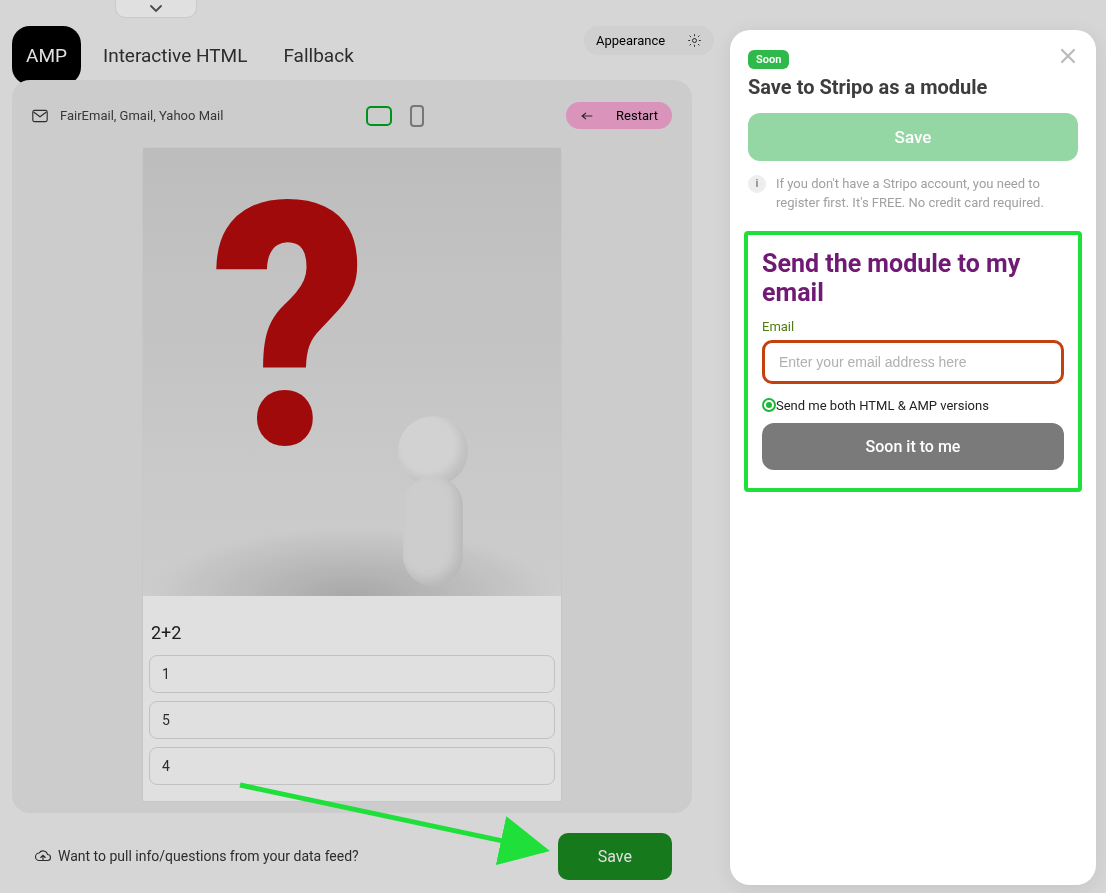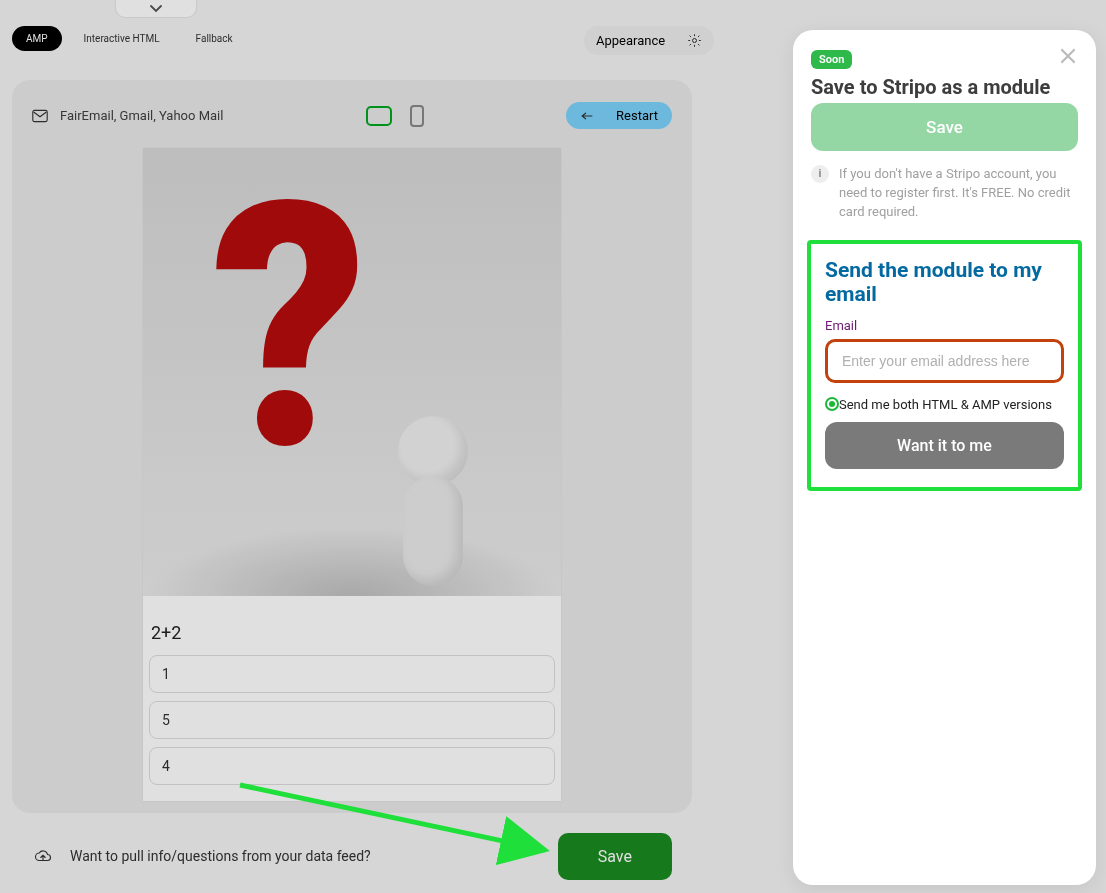--- a/index.html
+++ b/index.html
@@ -16,23 +16,23 @@
     background: #fff;
     border: 1px solid #e5e5e5;
     border-top: none;
     border-radius: 0 0 10px 10px;
     display: flex; align-items: center; justify-content: center;
   }
 
   
   .tabs { position: absolute; top: 26px; left: 12px; display: flex; gap: 8px; }
   .tab {
-    padding: 7px 14px;
+    padding: 18px 14px;
     border-radius: 18px;
-    font-size: 10px;
+    font-size: 19px;
     background: transparent;
     color: #333;
     cursor: pointer;
   }
   .tab.active { background: #000; color: #fff; }
 
   .appearance-btn {
     position: absolute; top: 26px; left: 584px;
     padding: 7px 12px;
     background: #ededed;
@@ -57,21 +57,21 @@
   }
   .ph-left { display: flex; align-items: center; gap: 12px; font-size: 13px; color: #404040; }
   .ph-center { display: flex; align-items: center; gap: 18px; }
   .device-rect {
     width: 26px; height: 20px; border: 2px solid #00a820; border-radius: 5px;
   }
   .device-phone {
     width: 14px; height: 22px; border: 2px solid #888; border-radius: 4px;
   }
   .restart-btn {
-    background: #7dd3fc; border-radius: 16px; padding: 6px 14px;
+    background: #f9a8d4; border-radius: 16px; padding: 6px 14px;
     font-size: 13px; display: flex; align-items: center; gap: 22px;
     cursor: pointer;
   }
 
   .email-preview {
     width: 420px; margin: 0 auto;
     background: #fff;
     border: 1px solid #e3e3e3;
     border-radius: 6px 6px 0 0;
     padding-bottom: 8px;
@@ -108,60 +108,60 @@
     background: #fff;
   }
 
   
   .bottom-bar {
     position: absolute; top: 830px; left: 12px;
     width: 680px; height: 52px;
     display: flex; align-items: center; justify-content: space-between;
     padding: 0 20px 0 22px;
   }
-  .bottom-left { display:flex; align-items:center; gap:18px; font-size:14px; color:#333;text-align:right; }
+  .bottom-left { display:flex; align-items:center; gap:6px; font-size:14px; color:#333;text-align:right; }
   .save-main-btn {
     background: #1a8a1f; color:#fff; border-radius: 10px;
     padding: 14px 40px; font-size: 16px; cursor: pointer;
   }
 
   
   .side-panel {
     position: absolute; top: 30px; right: 10px;
-    width: 303px; height: 855px;
+    width: 366px; height: 855px;
     background: #fff;
     border-radius: 20px;
     box-shadow: 0 4px 20px rgba(0,0,0,0.08);
     z-index: 20;
     padding: 18px 18px 18px 18px;
   }
   .close-x { position: absolute; top: 16px; right: 18px; cursor: pointer; }
   .soon-badge {
     display:inline-block; background:#2fb94a; color:#fff;
     font-size:11px; font-weight:600; padding:3px 8px; border-radius:6px;
     margin-bottom:6px;
   }
-  .panel-title { font-size:20px; font-weight:700; color:#3d3d3d; margin-bottom:4px; }
+  .panel-title { font-size:20px; font-weight:700; color:#3d3d3d; margin-bottom:14px; }
   .panel-save-btn {
     width:100%; background:#95d7a4; color:#fff;
     font-size:17px; font-weight:500; border-radius:12px;
     padding:14px 0; text-align:center; cursor:pointer;
     margin-bottom:14px;
   }
   .info-row { display:flex; gap:10px; align-items:flex-start; color:#a0a0a0; font-size:13px; line-height:1.45; margin-bottom:18px; }
   .info-icon { width:18px; height:18px; border-radius:50%; background:#eee; display:flex;align-items:center;justify-content:center; font-size:11px; font-weight:bold; color:#888; flex-shrink:0; }
 
   .highlight-box {
     border: 4px solid #1fe03a;
     border-radius: 4px;
     padding: 14px 14px 18px 14px;
     margin: 0 -4px;
   }
-  .hb-title { font-size:21px; font-weight:700; color:#0369a1; margin-bottom:12px; }
-  .hb-label { font-size:13px; color:#701a75; margin-bottom:6px; }
+  .hb-title { font-size:25px; font-weight:700; color:#701a75; margin-bottom:12px; }
+  .hb-label { font-size:13px; color:#4d7c0f; margin-bottom:6px; }
   .hb-input {
     width:100%; border:3px solid #c2410c; border-radius:10px;
     padding:11px 14px; font-size:14px; color:#333; outline:none;
     margin-bottom:14px;
   }
   .hb-input::placeholder { color:#b0b0b0; }
   .radio-row { display:flex; align-items:center; gap:0; font-size:13px; color:#222; margin-bottom:10px; cursor:pointer; }
   .radio-dot { width:14px; height:14px; border-radius:50%; border:2px solid #ccc; flex-shrink:0; position:relative; }
   .radio-dot.sel { border-color:#1db83a; }
   .radio-dot.sel::after { content:''; position:absolute; inset:2px; border-radius:50%; background:#1db83a; }
@@ -274,15 +274,15 @@
   </div>
 
   <div class="highlight-box">
     <div class="hb-title">Send the module to my email</div>
     <div class="hb-label">Email</div>
     <input class="hb-input" type="text" placeholder="Enter your email address here" style="">
     <div class="radio-row">
       <div class="radio-dot sel"></div>
       <span>Send me both HTML &amp; AMP versions</span>
     </div>
-    <div class="send-btn">Want it to me</div>
+    <div class="send-btn">Soon it to me</div>
   </div>
 </div>
 
 </body></html>

